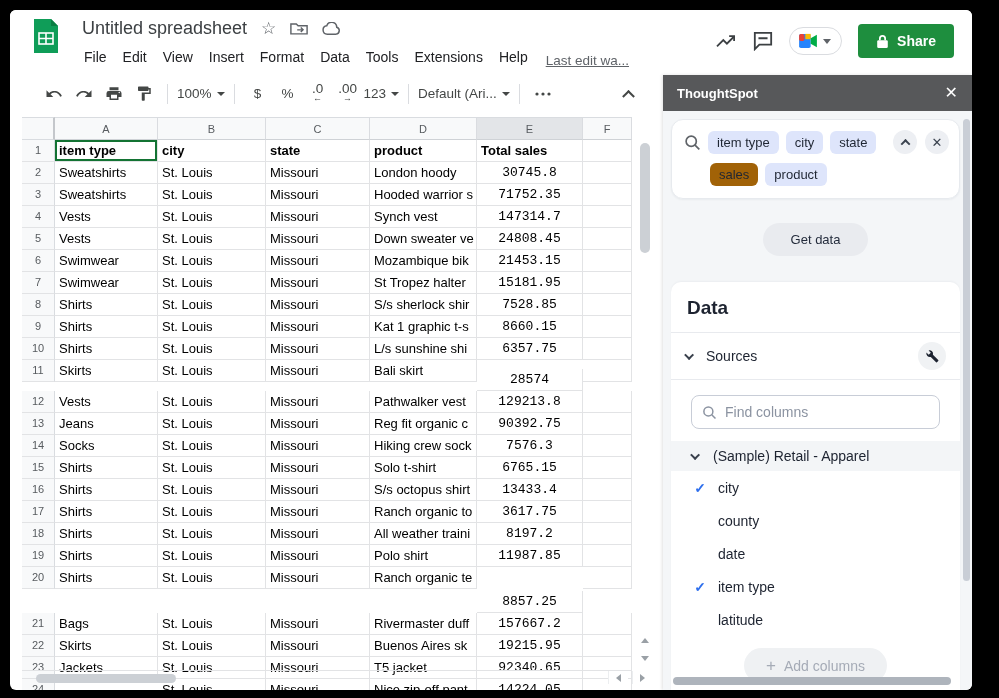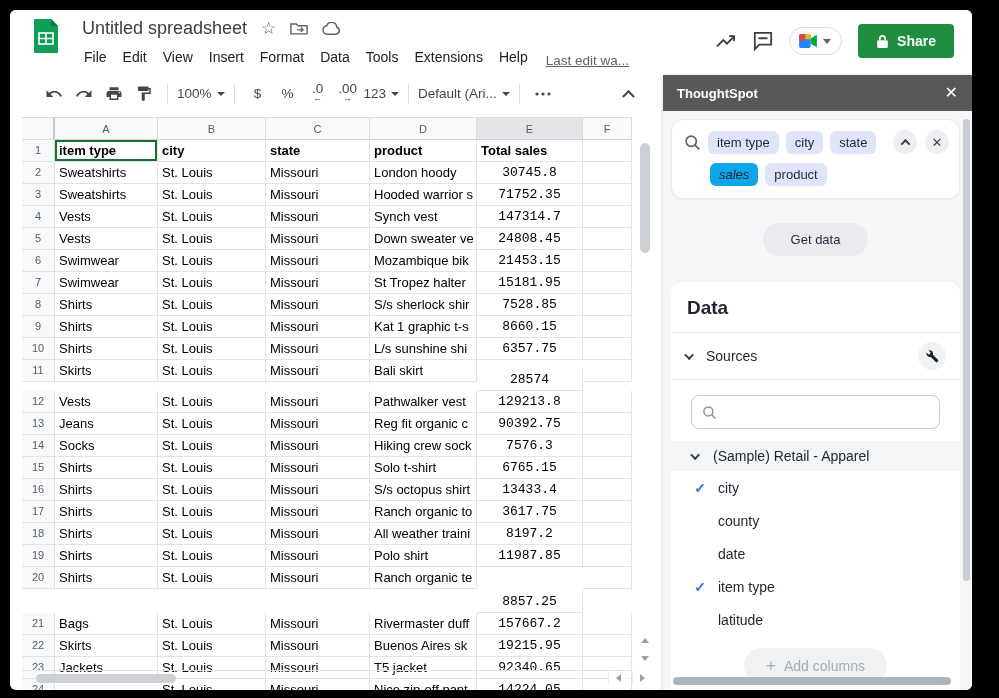--- a/index.html
+++ b/index.html
@@ -59,21 +59,21 @@
   .ts-panel { position:absolute; left:653px; top:65px; width:309px; height:615px; display:flex; flex-direction:column; background:#f4f6f8; box-shadow:-1px 0 3px rgba(0,0,0,.12); }
   .ts-header { height:36px; background:#57585a; display:flex; align-items:center; padding:0 14px; flex:none; }
   .ts-title { color:#fff; font-size:13px; font-weight:700; }
   .ts-close { margin-left:auto; color:#fff; font-size:16px; line-height:1; }
   .ts-body { flex:1; position:relative; padding:8px 12px 0 8px; overflow:hidden; }
   .search-card { background:#fff; border:1px solid #e7eaee; border-radius:12px; padding:10px 10px 12px 12px; box-shadow:0 1px 2px rgba(20,30,50,.05); }
   .search-row { display:flex; align-items:center; gap:7px; }
   .search-row + .search-row { margin-top:9px; padding-left:26px; }
   .token { font-size:13px; color:#1f2633; padding:4px 9px; border-radius:6px; white-space:nowrap; }
   .token-blue { background:#dee5fb; }
-  .token-green { background:#0ea5e9;font-style:italic; }
+  .token-green { background:#a16207; }
   .circle-btn { width:24px; height:24px; border-radius:50%; background:#edeff3; display:flex; align-items:center; justify-content:center; color:#3c4450; flex:none; }
   .circle-btn .chev-up2 { width:7px;height:7px;border-left:2px solid #3c4450;border-top:2px solid #3c4450;transform:rotate(45deg) translate(1px,1px); }
   .circle-btn.close-x { font-size:13px; }
   .sr-spacer { margin-left:auto; display:flex; gap:8px; }
   .get-data { display:block; margin:24px auto 0; background:#e9ebef; border:none; border-radius:17px; padding:9px 28px; font-size:13px; color:#242c3c; font-family:inherit; }
   .data-card { margin-top:26px; background:#fff; border-radius:10px 10px 0 0; flex:1; height:427px; display:flex; flex-direction:column; box-shadow:0 -1px 2px rgba(20,30,50,.04); }
   .data-heading { font-size:19px; font-weight:700; color:#1d2330; padding:15px 16px 13px; }
   .hdiv { height:1px; background:#e8eaee; }
   .sources-row { display:flex; align-items:center; height:46px; padding:0 14px 0 16px; }
   .sources-label { font-size:14px; font-weight:500; color:#1d2330; margin-left:12px; }
@@ -524,20 +524,21 @@
                 <path d="M22.7 19 13.6 9.9a6 6 0 0 0-7.4-7.4L10 6.3 6.3 10 2.5 6.2a6 6 0 0 0 7.4 7.4l9.1 9.1a1 1 0 0 0 1.4 0l2.3-2.3a1 1 0 0 0 0-1.4z"></path>
               </svg>
           </span>
         </div>
         <div class="hdiv"></div>
         <div class="find-wrap">
           <svg width="15" height="15" viewBox="0 0 20 20" fill="none" stroke="#8b93a1" stroke-width="2">
               <circle cx="8.5" cy="8.5" r="6"></circle>
               <path d="M13 13 L18 18"></path>
             </svg>
+          <input class="find-input" placeholder="Find columns" style="">
         </div>
         <div class="group-row">
           <span class="chev-dn"></span>
           <span class="group-label">(Sample) Retail - Apparel</span>
         </div>
         <div id="col-list">
             <div class="pcol-row">
               <span class="pcol-check">✓</span>
               <span class="pcol-label">city</span>
             </div>

